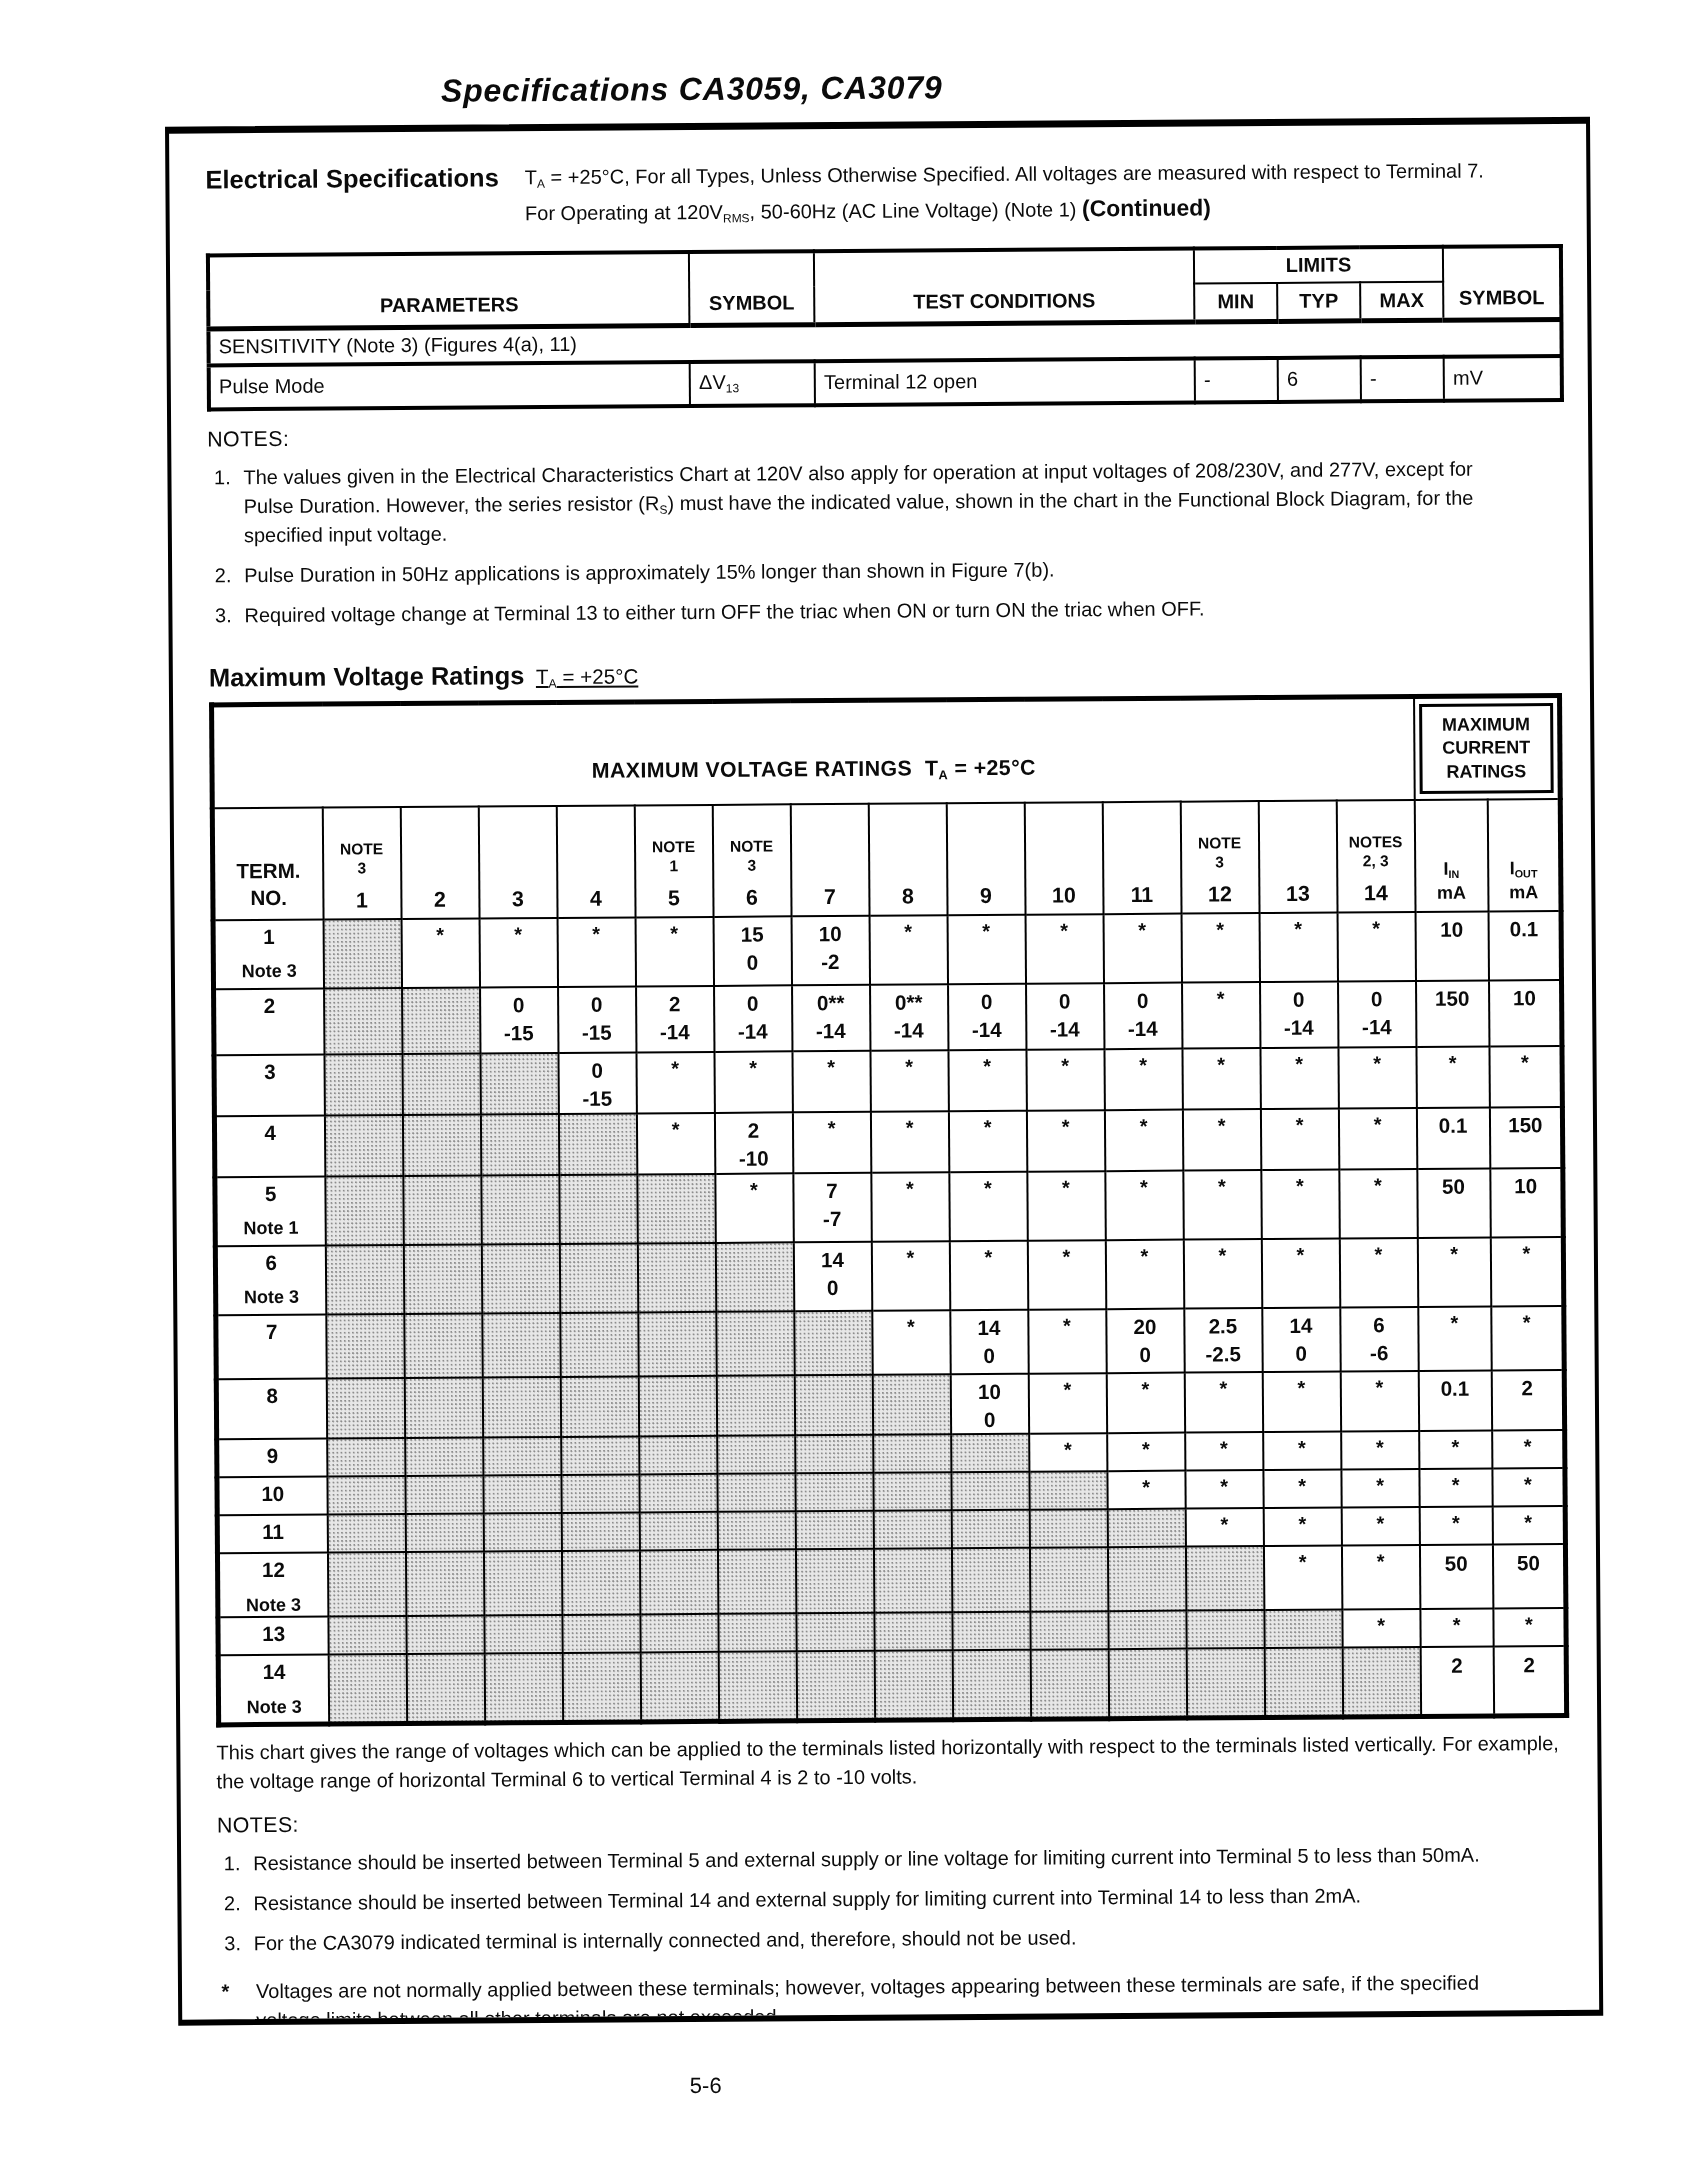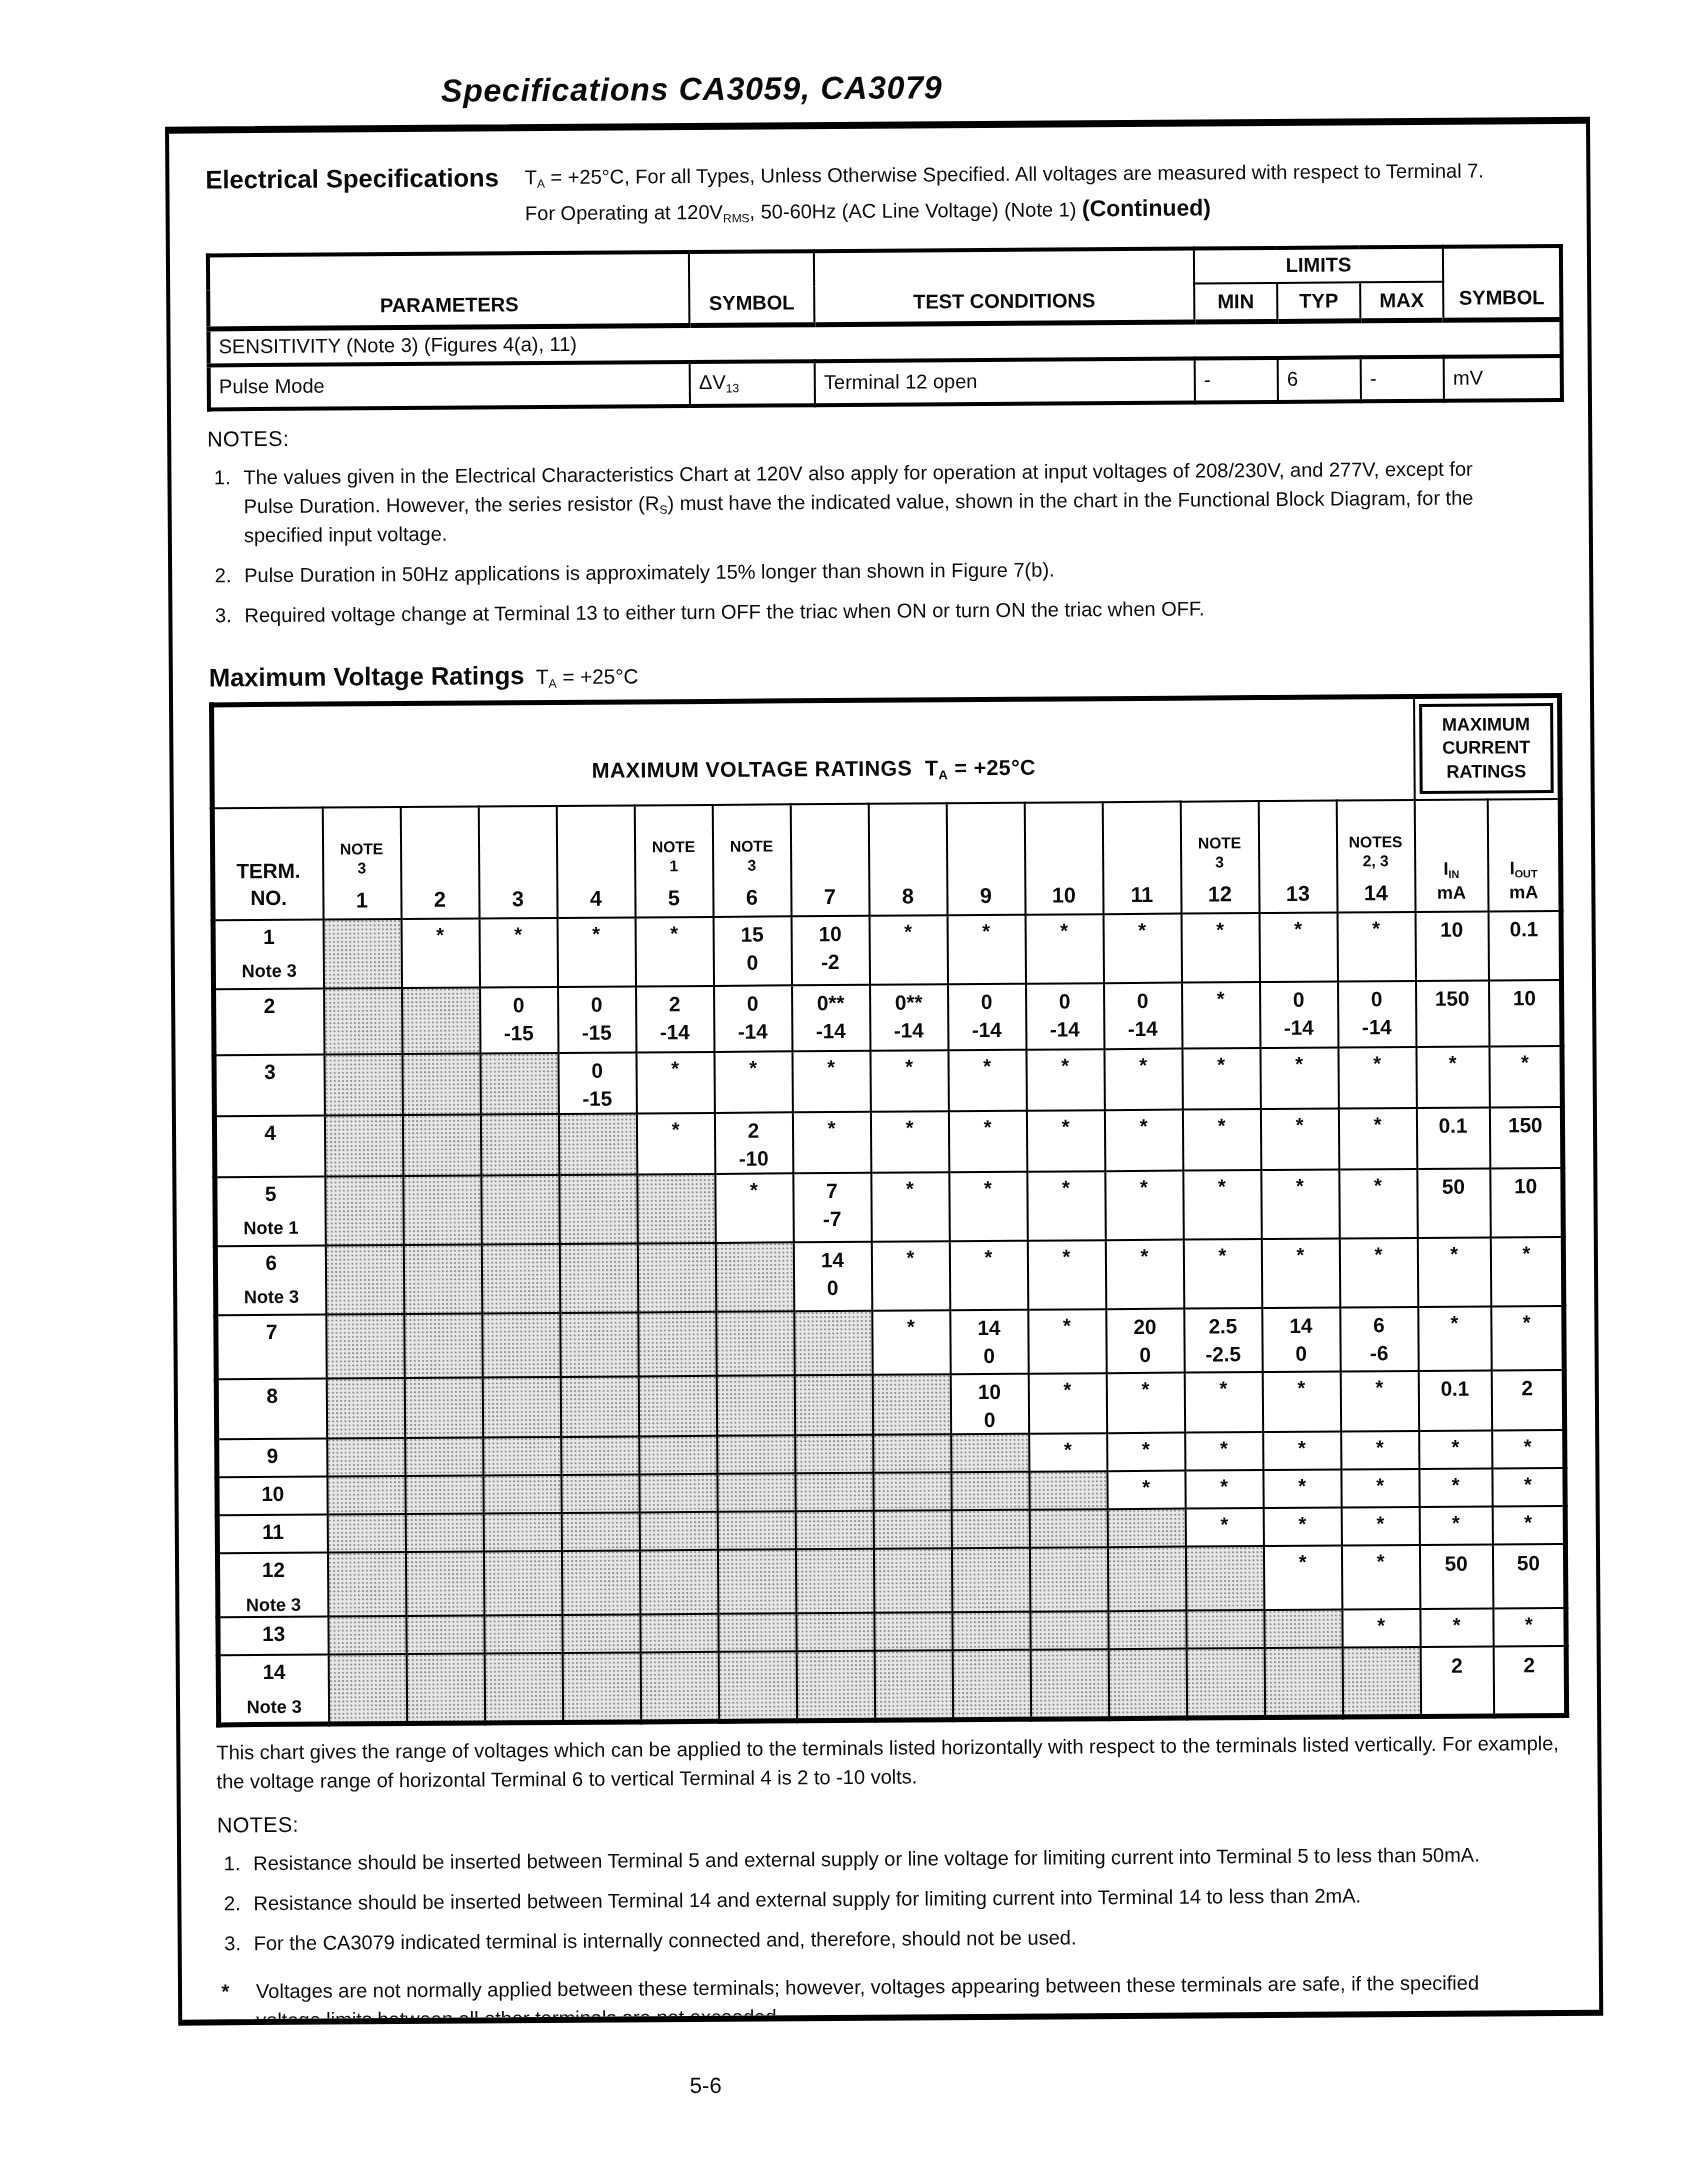--- a/index.html
+++ b/index.html
@@ -44,21 +44,21 @@
   .t1 .c { }
 
   
   .notes-h { font-size:21.4px; margin-top:16.4px; letter-spacing:0.4px; }
   .numnote { display:flex; margin-top:11.5px; font-size:20px; line-height:1.42; }
   .numnote .nn { flex:none; width:36px; padding-left:6.6px; }
   .numnote .nt { flex:1; max-width:1282px; }
 
   
   .mvr-row { margin-top:33px; font-size:25.5px; font-weight:bold; }
-  .mvr-cond { font-size:20.6px; font-weight:normal; margin-left:11.5px; }
+  .mvr-cond { font-size:20.6px; font-weight:normal; margin-left:11.5px;text-decoration:underline; }
 
   
   .t2 { border-collapse:collapse; table-layout:fixed; width:1353px; margin-top:10px;
         border:5px solid #000; }
   .t2 th, .t2 td { border:2.5px solid #000; padding:0; }
   .t2-title { height:92px; vertical-align:bottom; text-align:center;
               font-size:21.4px; font-weight:bold; letter-spacing:0.4px; padding-bottom:20px !important; }
   .t2-cur { vertical-align:middle; padding:5px 4.1px !important; }
   .cur-box { border:3.3px solid #000; font-weight:bold; font-size:18px; line-height:1.3;
              text-align:center; padding:6.6px 1.6px; }

